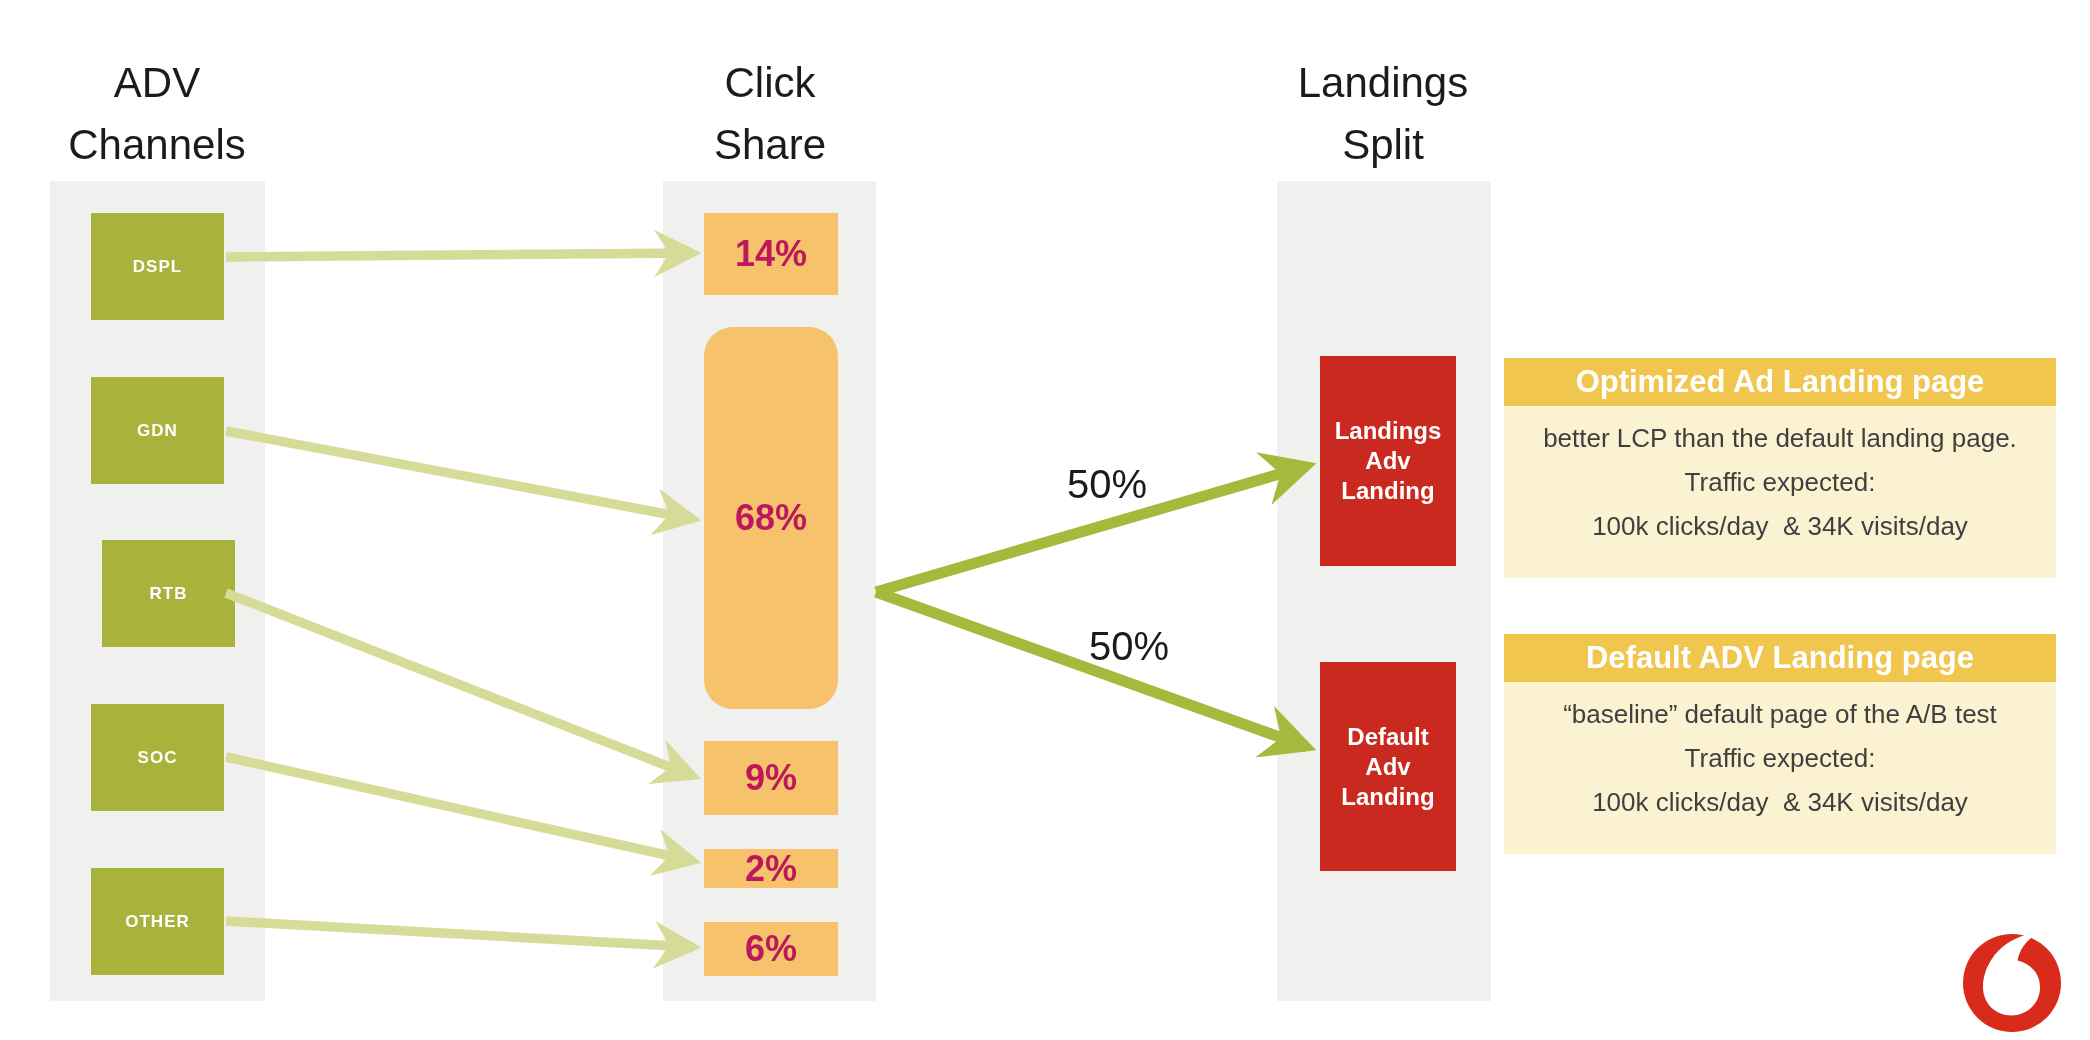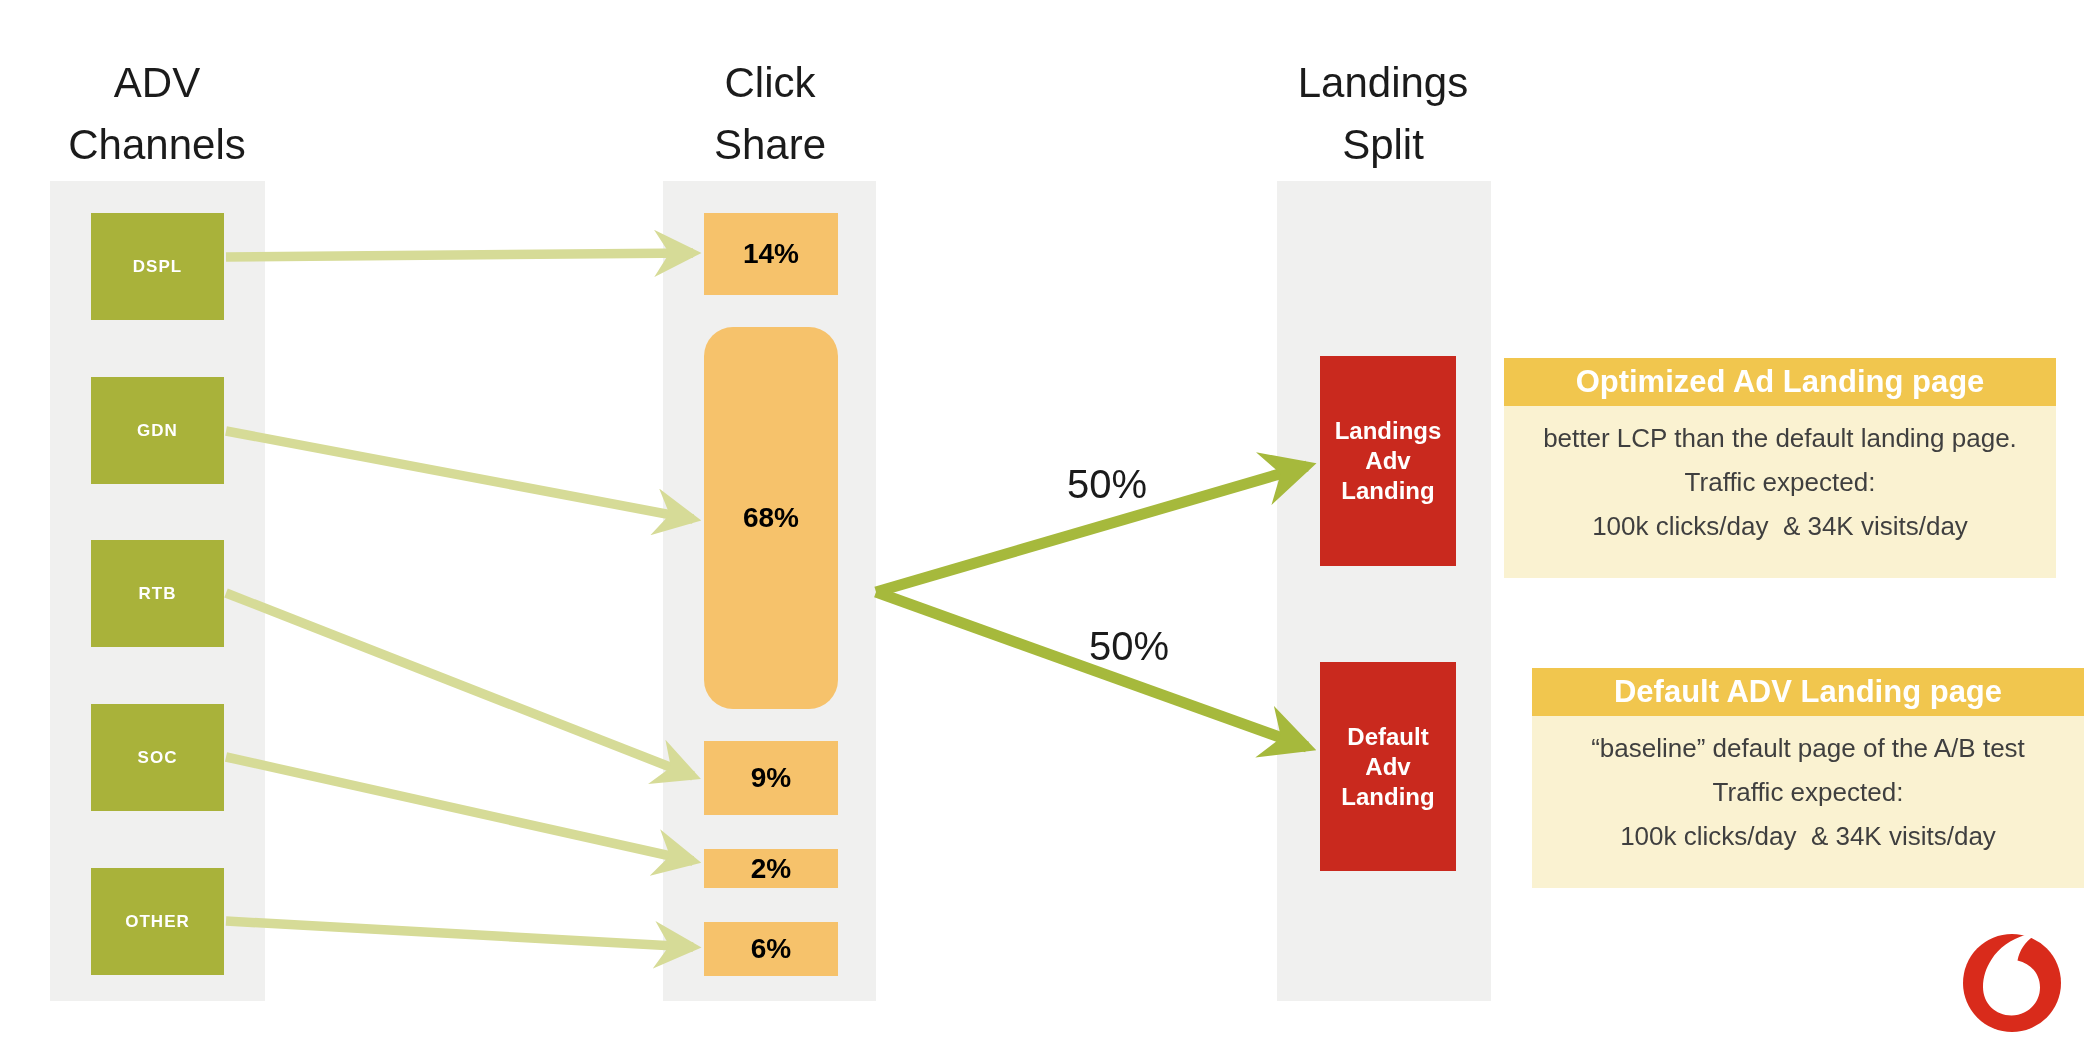--- a/index.html
+++ b/index.html
@@ -12,21 +12,21 @@
     font-size:42px;line-height:1.48;color:#1b1b1b;white-space:pre-line;
   }
   .panel{position:absolute;background:#f0f0ef;}
   .chan{
     position:absolute;left:91px;width:133px;height:107px;background:#a9b23a;
     color:#ffffff;font-weight:bold;font-size:17px;letter-spacing:1px;
     display:flex;align-items:center;justify-content:center;
   }
   .share{
     position:absolute;left:704px;width:134px;background:#f6c26b;
-    color:#000000;font-weight:bold;font-size:28px;
+    color:#be185d;font-weight:bold;font-size:36px;
     display:flex;align-items:center;justify-content:center;
   }
   .landing{
     position:absolute;left:1320px;width:136px;background:#c9291e;
     color:#ffffff;font-weight:bold;font-size:24px;line-height:1.25;
     display:flex;align-items:center;justify-content:center;
     text-align:center;white-space:pre-line;
   }
   .card{position:absolute;left:1504px;width:552px;}
   .card-header{
@@ -55,21 +55,21 @@
 Share</div>
   <div class="col-title" style="left:1233px;top:52px;">Landings
 Split</div>
 
   <div class="panel" style="left:50px;top:181px;width:215px;height:820px;"></div>
   <div class="panel" style="left:663px;top:181px;width:213px;height:820px;"></div>
   <div class="panel" style="left:1277px;top:181px;width:214px;height:820px;"></div>
 
   <div class="chan" style="top:213px;">DSPL</div>
   <div class="chan" style="top:377px;">GDN</div>
-  <div class="chan" style="top:540px;">RTB</div>
+  <div class="chan" style="top:540px;margin-left:11px;">RTB</div>
   <div class="chan" style="top:704px;">SOC</div>
   <div class="chan" style="top:868px;">OTHER</div>
 
   <div class="share" style="top:213px;height:82px;">14%</div>
   <div class="share" style="top:327px;height:382px;border-radius:29px;">68%</div>
   <div class="share" style="top:741px;height:74px;">9%</div>
   <div class="share" style="top:849px;height:39px;">2%</div>
   <div class="share" style="top:922px;height:54px;">6%</div>
 
   <svg class="overlay" width="2090" height="1040" viewBox="0 0 2090 1040">
@@ -99,21 +99,21 @@
   <div class="landing" style="top:662px;height:209px;">Default
 Adv
 Landing</div>
 
   <div class="card" style="top:358px;">
     <div class="card-header">Optimized Ad Landing page</div>
     <div class="card-body">better LCP than the default landing page.
 Traffic expected:
 100k clicks/day  &amp; 34K visits/day</div>
   </div>
-  <div class="card" style="top:668px;margin-left:28px;">
+  <div class="card" style="top:634px;">
     <div class="card-header">Default ADV Landing page</div>
     <div class="card-body">“baseline” default page of the A/B test
 Traffic expected:
 100k clicks/day  &amp; 34K visits/day</div>
   </div>
 
   <svg class="logo" viewBox="0 0 100 100">
     <circle cx="50" cy="50" r="49" fill="#d92b1b"></circle>
     <path fill="#ffffff" d="M 63.5 1.8
       C 49 6.5 36.5 15 29.5 26.5

